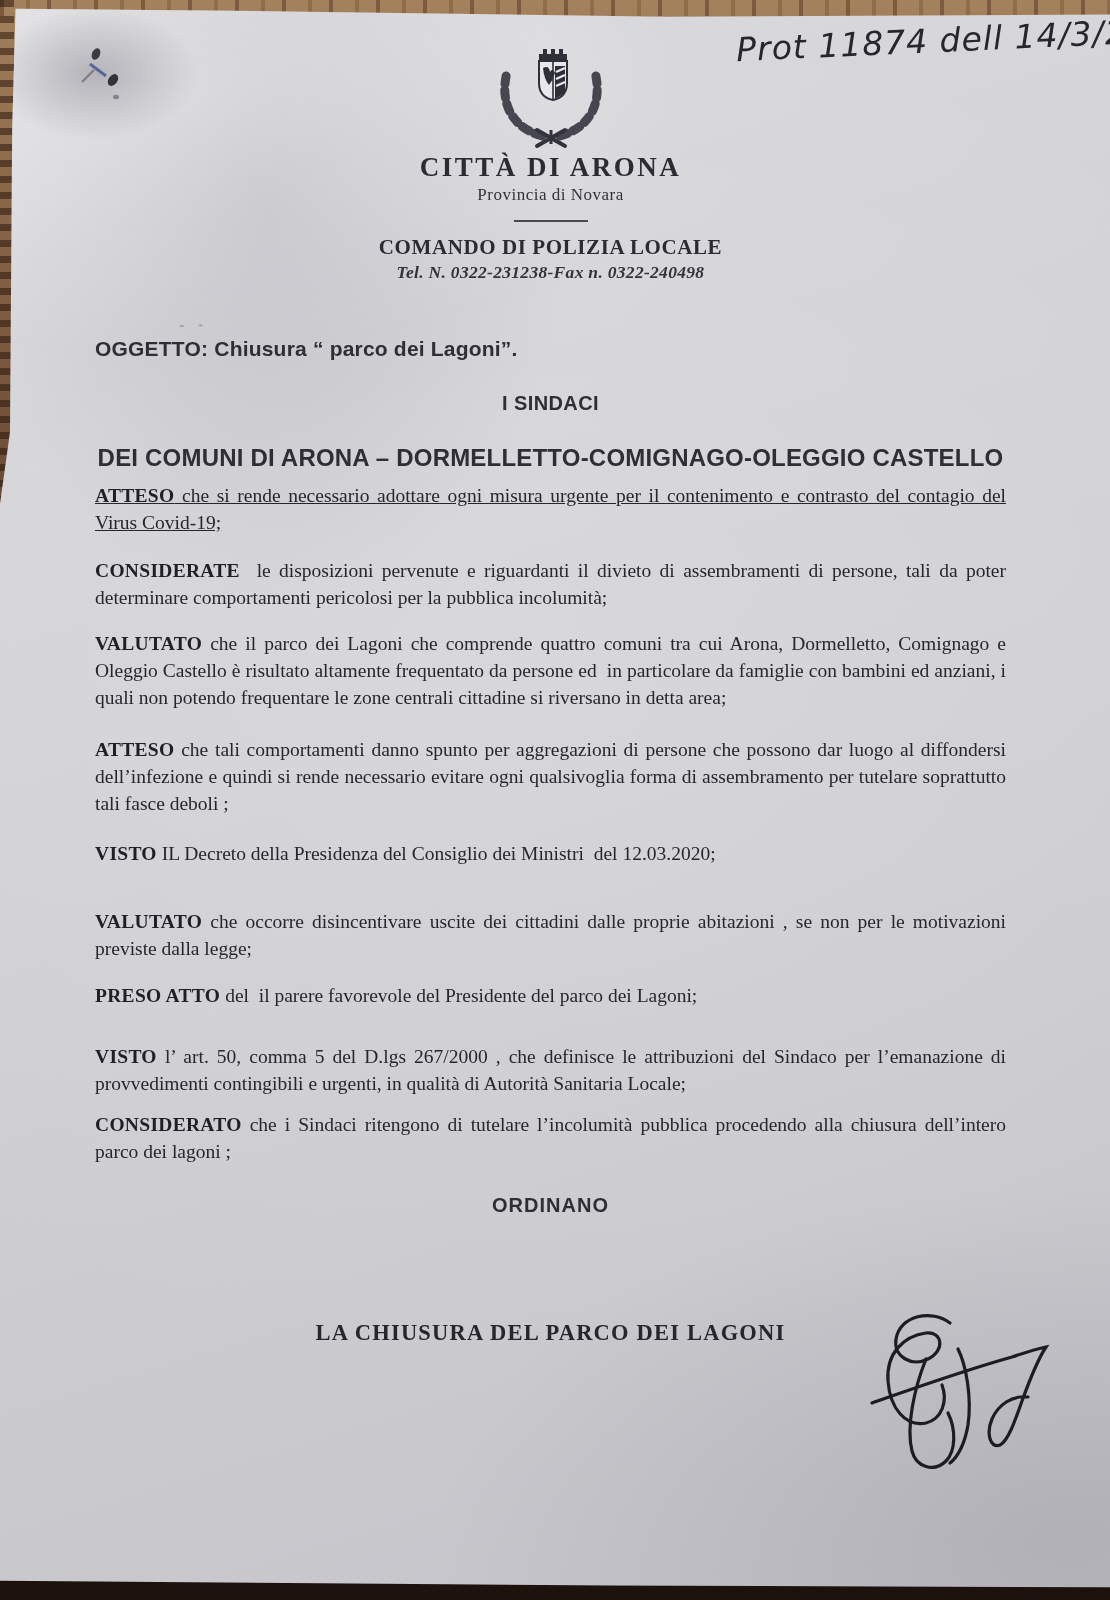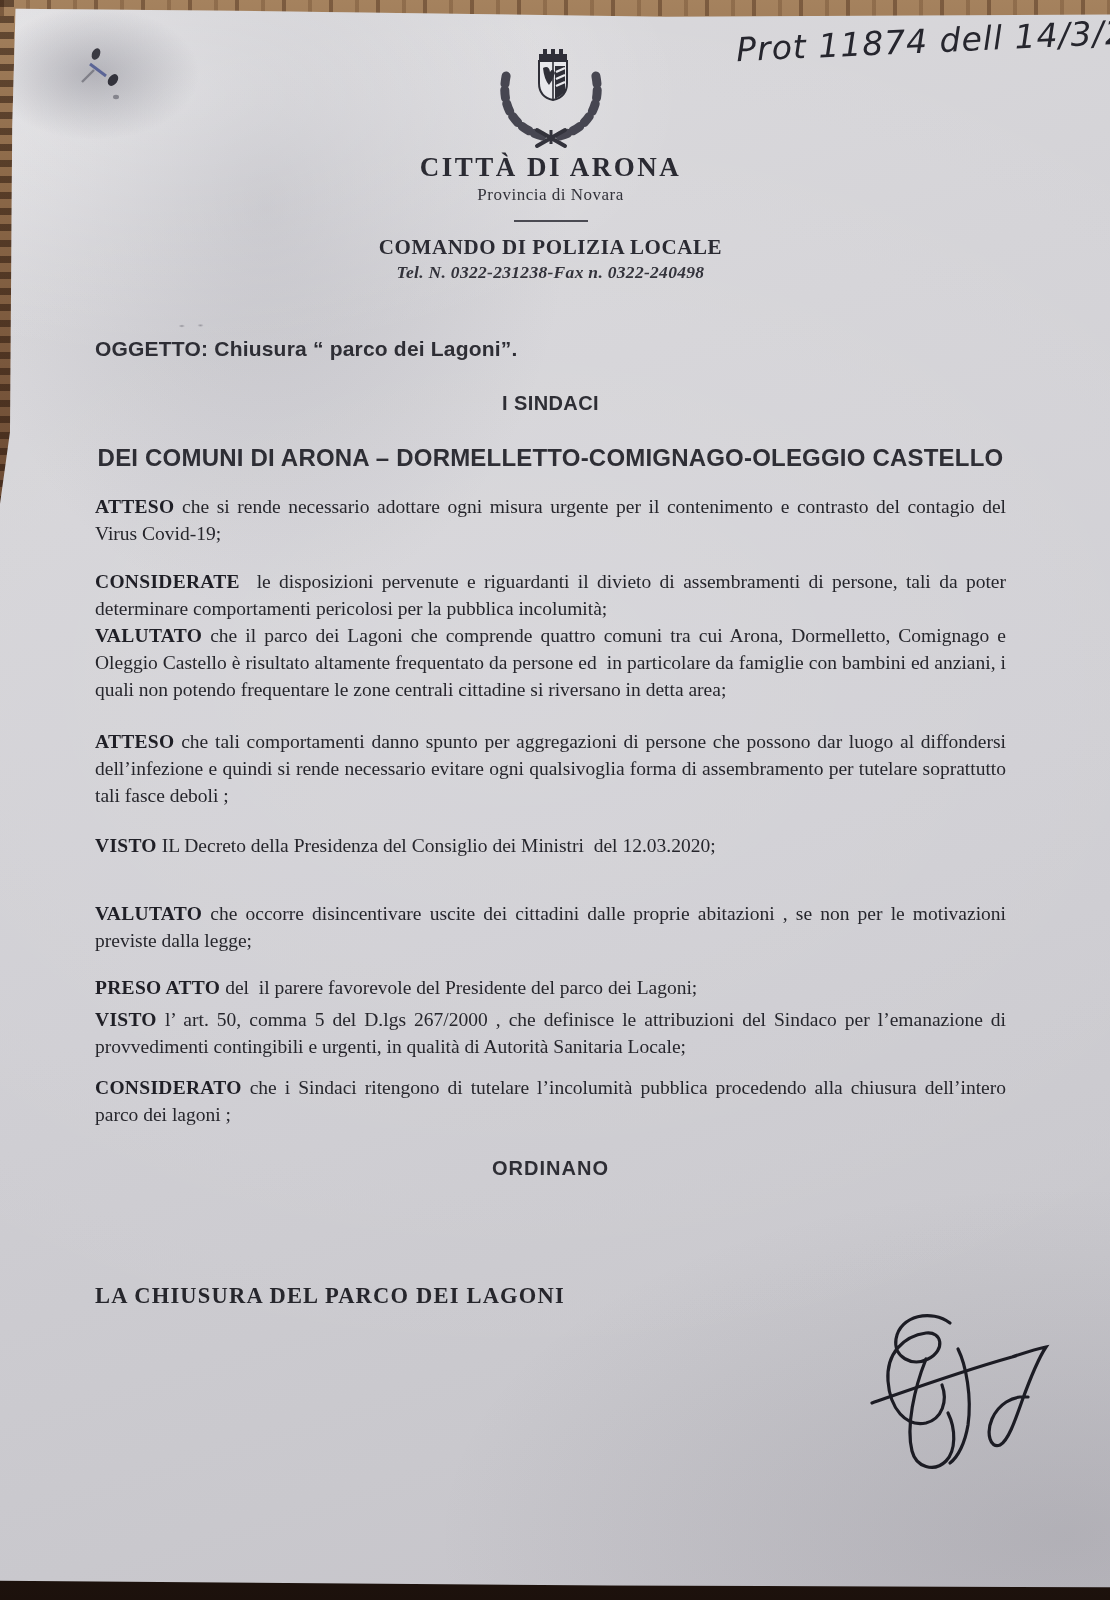--- a/index.html
+++ b/index.html
@@ -60,31 +60,31 @@
   .comuni{
     font-family:"Liberation Sans", sans-serif;font-weight:bold;
     font-size:24px;color:#2e2e35;text-align:center;margin-top:29px;letter-spacing:.2px;
   }
 
   .recital{
     font-size:19.5px;line-height:27px;color:#26262c;
     text-align:justify;margin:0;
   }
   .recital b{letter-spacing:.3px;color:#1f1f26;}
-  .mt1{margin-top:21px;} .mt2{margin-top:21px;} .mt3{}
+  .mt1{margin-top:10px;text-decoration:underline;} .mt2{margin-top:21px;} .mt3{margin-top:19px;}
   .mt4{margin-top:25px;} .mt5{margin-top:23px;} .mt6{margin-top:19px;}
-  .mt7{margin-top:41px;} .mt8{margin-top:20px;} .mt9{margin-top:5px;}
+  .mt7{margin-top:41px;} .mt8{margin-top:20px;} .mt9{margin-top:34px;}
   .mt10{margin-top:14px;}
 
   .ordinano{
     font-family:"Liberation Sans", sans-serif;font-weight:bold;
     font-size:20px;color:#2e2e35;text-align:center;margin-top:29px;letter-spacing:1px;
   }
   .closure{
-    font-size:22.5px;font-weight:bold;color:#26262c;
+    font-size:22.5px;font-weight:bold;color:#26262c;text-align:center;
     margin-top:103px;letter-spacing:1.2px;
   }
   .signature{position:absolute;left:862px;top:1305px;}
 </style>
 </head>
 <body>
 
 <div class="wood-top"></div>
 <div class="wood-left"></div>
 

